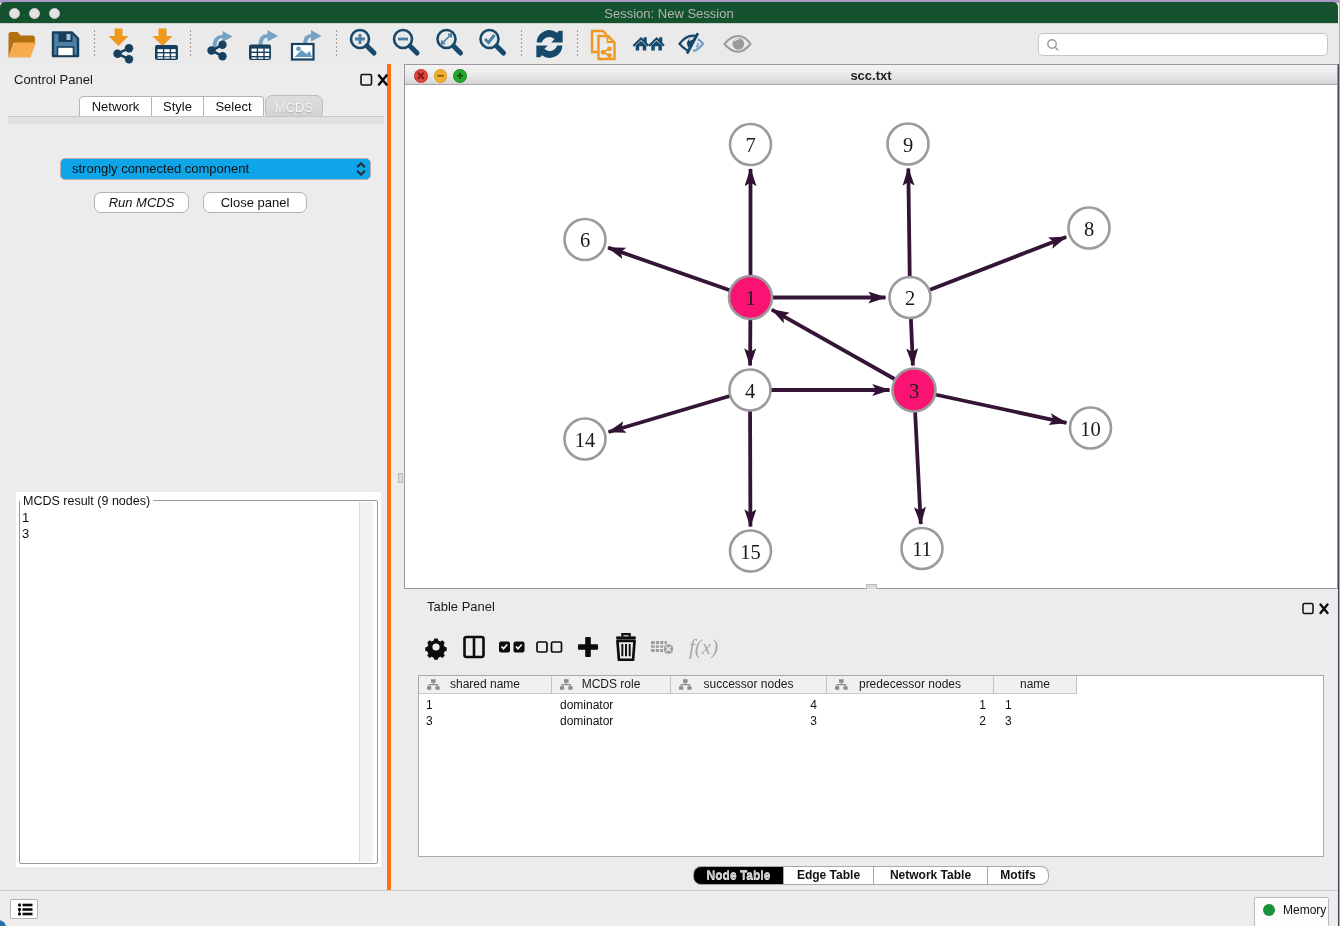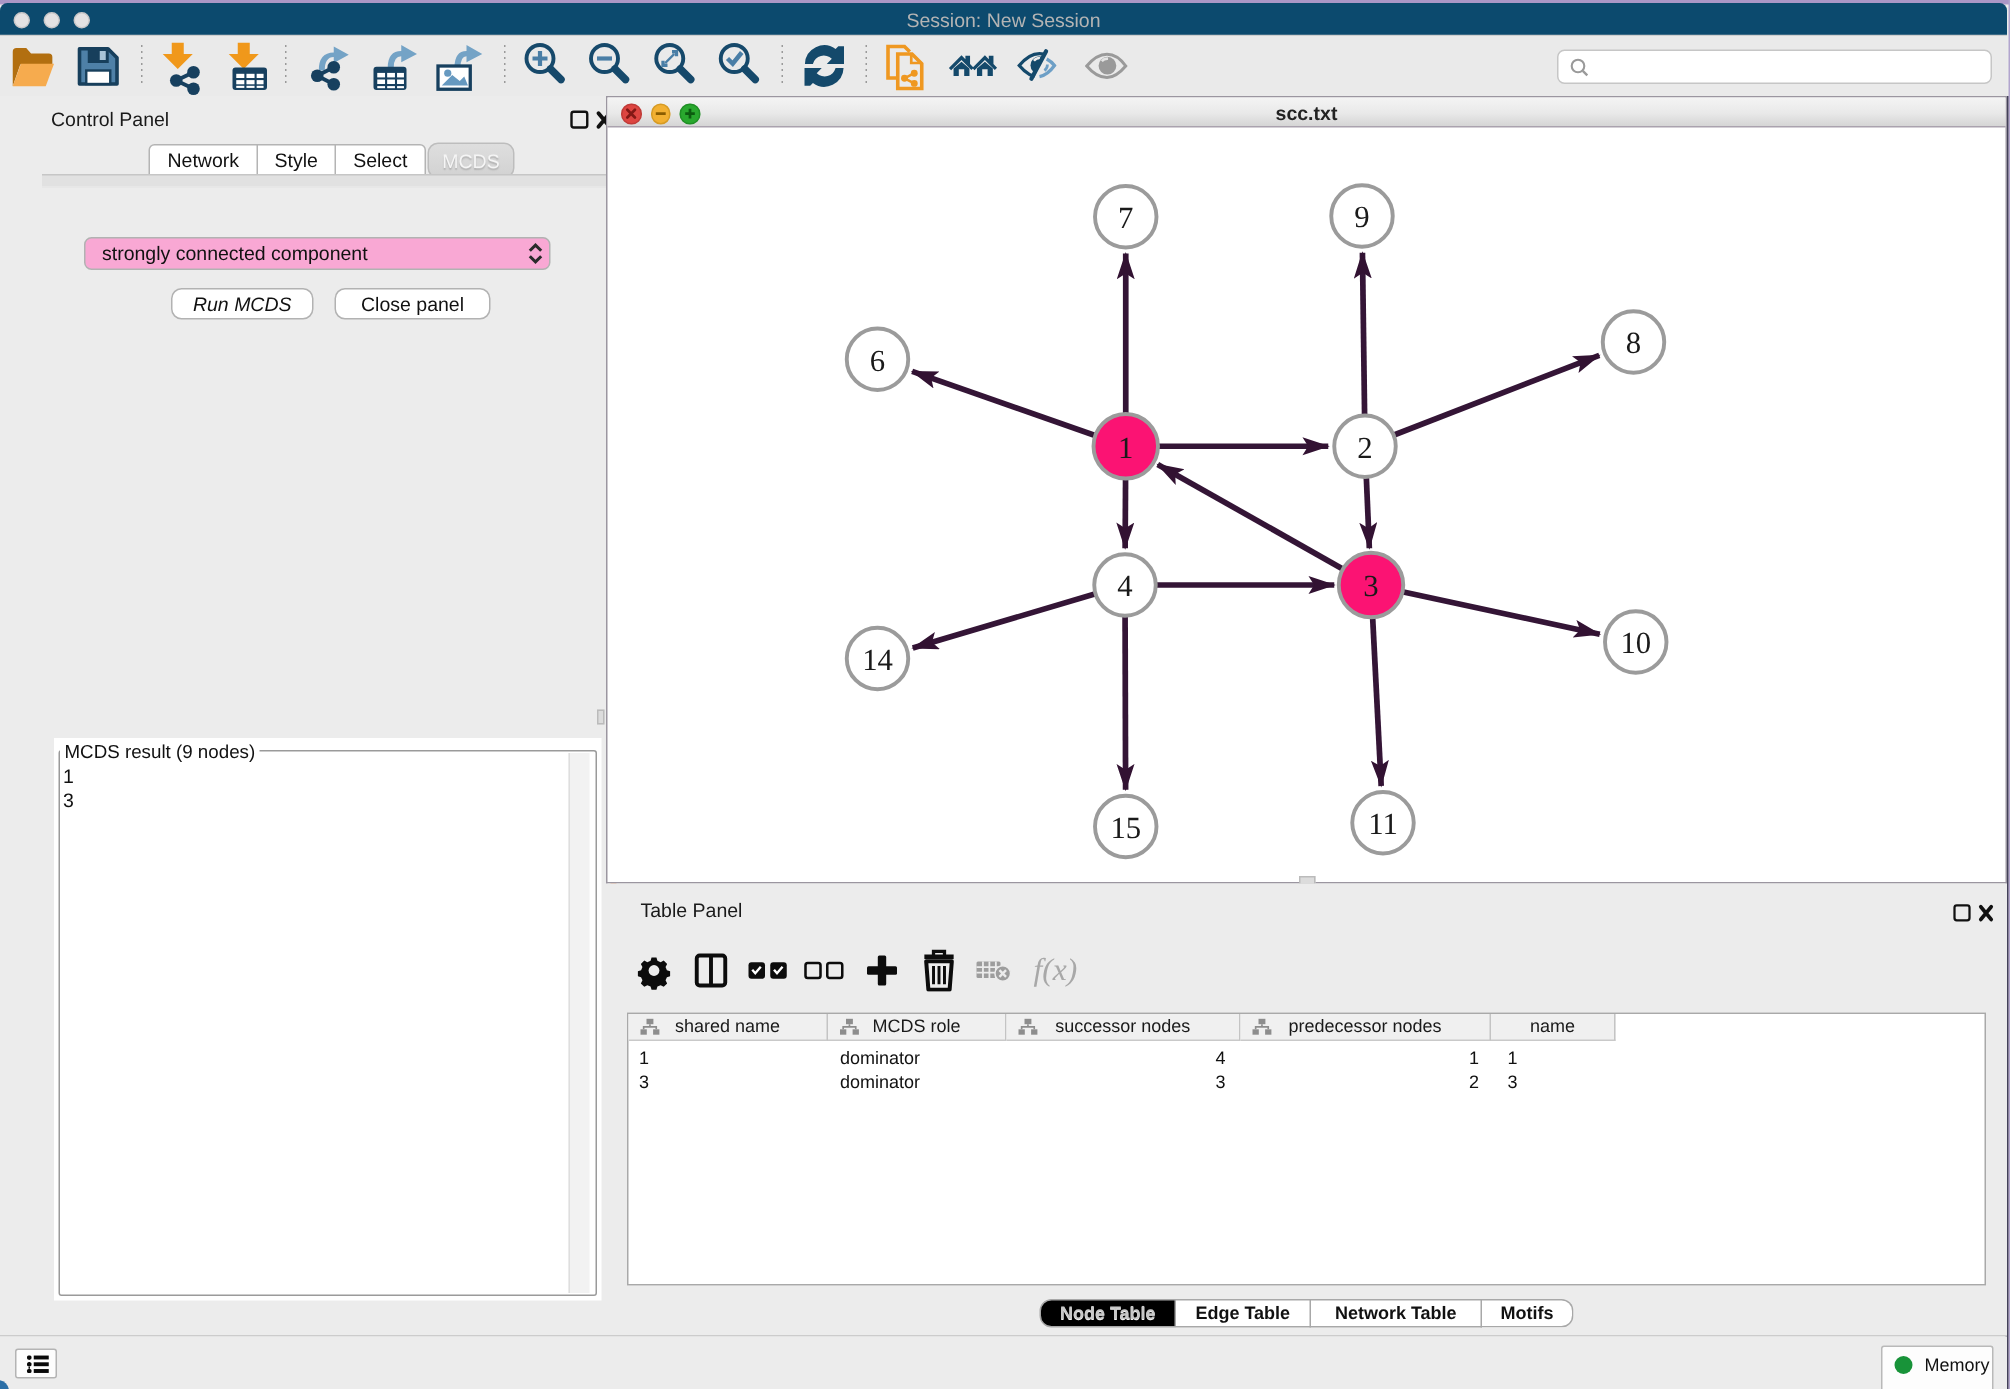--- a/index.html
+++ b/index.html
@@ -3,42 +3,42 @@
 <meta charset="utf-8">
 <style>
 * { margin:0; padding:0; box-sizing:border-box; }
 html,body { width:1340px; height:926px; overflow:hidden; }
 body { font-family:"Liberation Sans", sans-serif; background:#ececec; position:relative; }
 .abs { position:absolute; }
 
 #deskTop { left:0; top:0; width:1340px; height:3px; background:#ab97c6; }
 #deskRight { right:0; top:0; width:1.2px; height:926px; background:#b2a5ce; }
 #winRight { right:1.1px; top:64px; width:1.8px; height:862px; background:#44415a; }
-#titlebar { left:0; top:2px; width:1338px; height:21.5px; background:#0c4a6e;
+#titlebar { left:0; top:2px; width:1338px; height:21.5px; background:#14532d;
   border-bottom:1px solid #cfcfcf; border-radius:5px 5px 0 0; }
 .tl-dot { position:absolute; top:5.5px; width:11px; height:11px; border-radius:50%;
   background:#e4e2e3; border:1px solid #c9c7c8; }
 #titleText { width:100%; text-align:center; top:4px; font-size:13px; color:#b4b4b4; }
 #toolbar { left:0; top:24px; width:1338px; height:40px; background:#eaeaea; }
 .tsep { position:absolute; top:6px; height:28px; width:1px;
   background-image:linear-gradient(#9a9a9a 40%, transparent 40%); background-size:1px 4px; }
 #searchbox { left:1038px; top:9px; width:290px; height:23px; background:#fff;
   border:1px solid #c6c6c6; border-radius:5px; }
 
-#cpanel { left:0; top:64px; width:391px; height:826px; background:#ececec; border-right:4px solid #f97316;margin-left:20px;}
+#cpanel { left:0; top:64px; width:391px; height:826px; background:#ececec; border-right:4px solid #f97316;}
 #cpHead { left:14px; top:8px; font-size:13px; color:#1a1a1a; }
 .winbtns { position:absolute; top:9px; }
 #cpTabs { left:0; top:32px; width:391px; height:21px; }
 .tab { position:absolute; top:0; height:21px; background:#fff; border:1px solid #b4b4b4;
   font-size:13px; color:#111; text-align:center; line-height:19px; }
 #tabMCDS { background:linear-gradient(#dedede,#d2d2d2); color:#f5f5f5; top:-1.5px; height:24px; line-height:23px;
   text-shadow:0 1px 1px #b0b0b0; border-radius:7px; border:1px solid #bdbdbd; }
 #cpPaneBand { left:8px; top:52px; width:376px; height:9px; background:#e1e1e1; border-top:1px solid #c6c6c6; border-bottom:1px solid #e7e7e7; }
 #optLabel { left:0; top:73px; width:391px; text-align:center; font-size:13px; color:#111; }
-#dropdown { left:36px; top:94px; width:311px; height:22px; background:#f9a8d4;
+#dropdown { left:60px; top:94px; width:311px; height:22px; background:#0ea5e9;
   border:1px solid #b2b2b2; border-radius:5px; font-size:13px; color:#111;
   line-height:20px; padding-left:11px; }
 .btn { position:absolute; top:128px; height:21px; background:#fff; border:1px solid #b2b2b2;
   border-radius:7px; font-size:13px; color:#111; text-align:center; line-height:19px; }
 #groupbox { left:16px; top:428px; width:365px; height:375px; background:#fff; }
 #groupline { left:3px; top:8px; width:359px; height:364px; border:1px solid #9a9a9a; border-radius:2px; }
 #groupLabel { left:0px; top:-7px; background:#fff; padding:0 3px; font-size:12.5px; color:#111; }
 #mcdsText { left:4px; top:10px; width:354px; height:360px; background:#fff;
   font-size:13px; color:#111; padding:7.5px 0 0 2px; line-height:16.3px;}
 #mcdsScroll { left:343px; top:10px; width:14px; height:360px; background:#f2f2f2; border-left:1px solid #dedede;}

